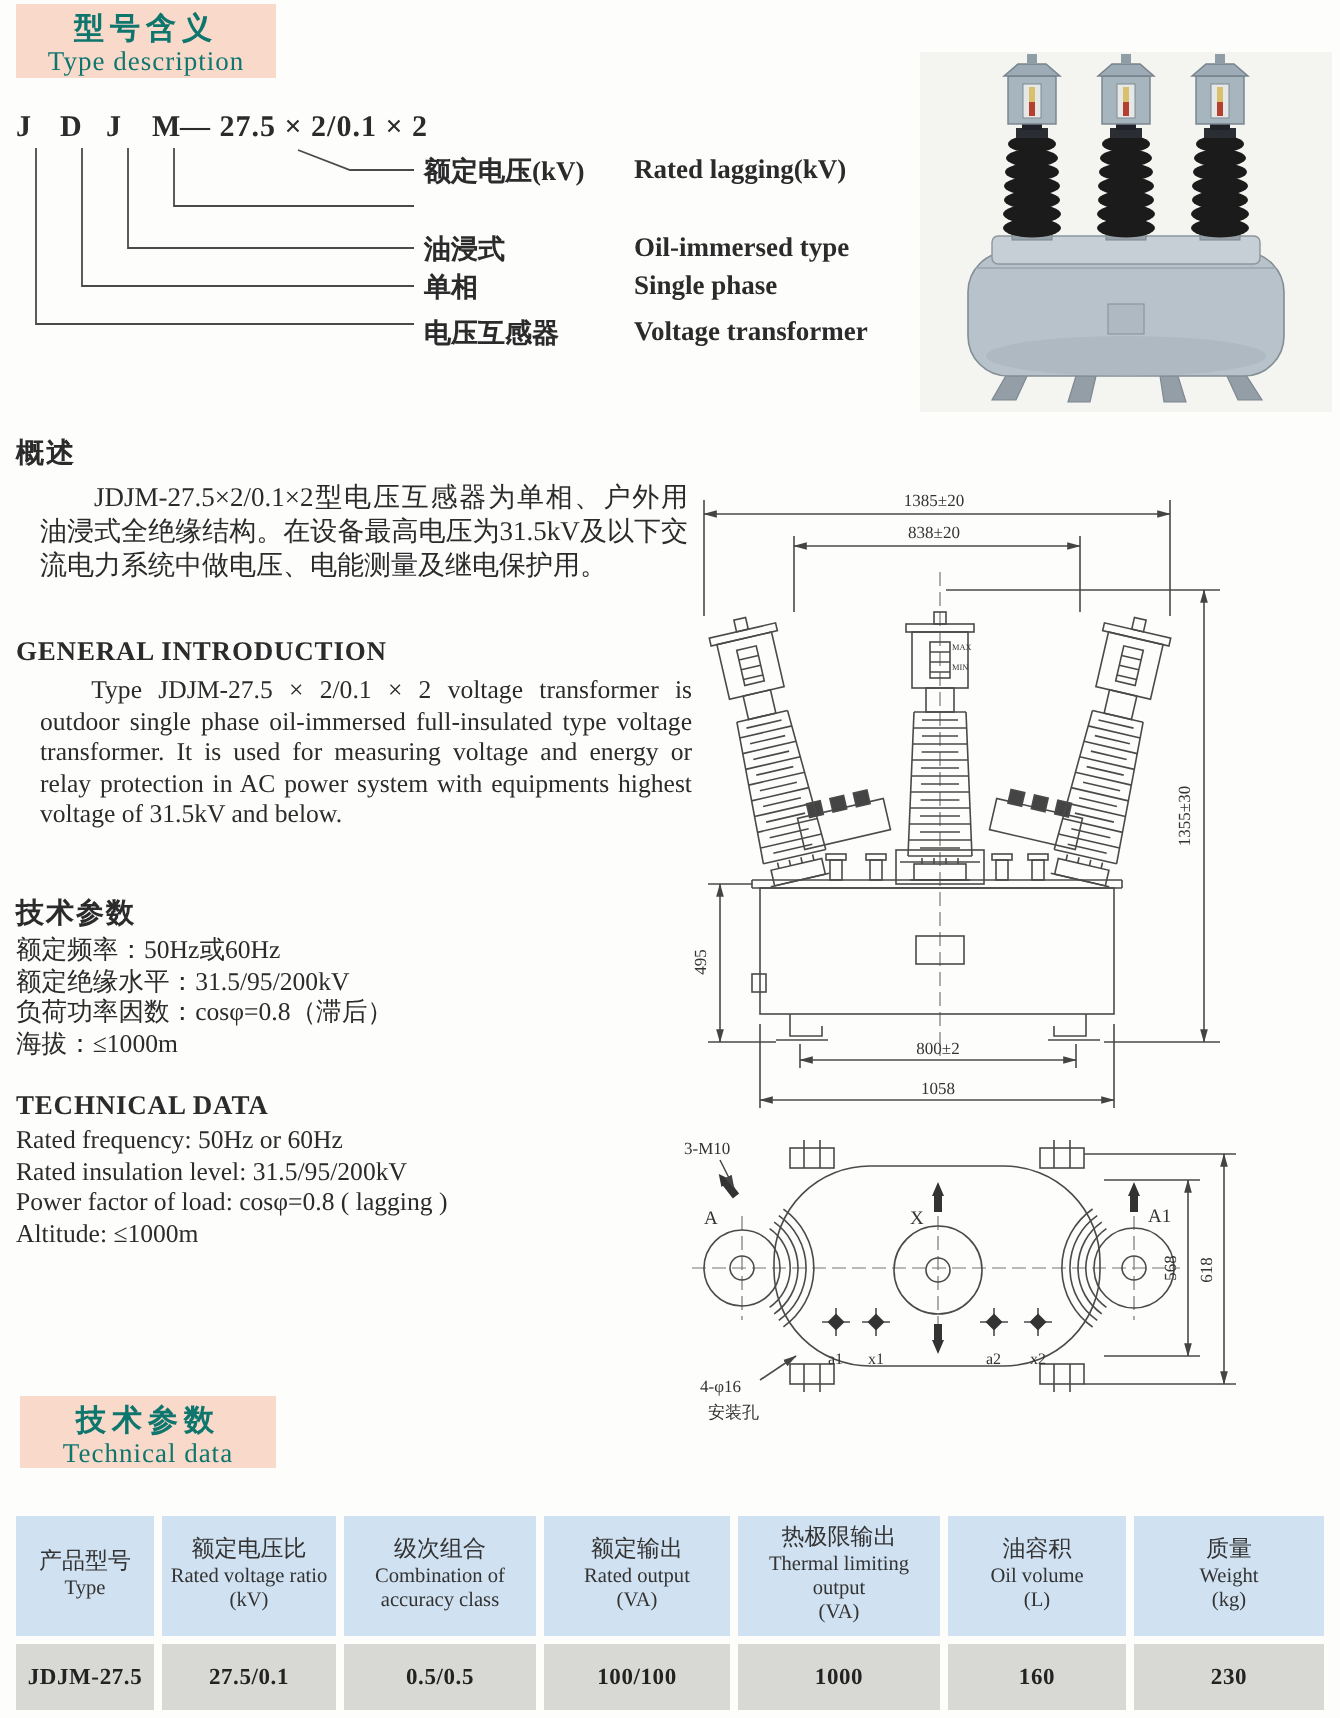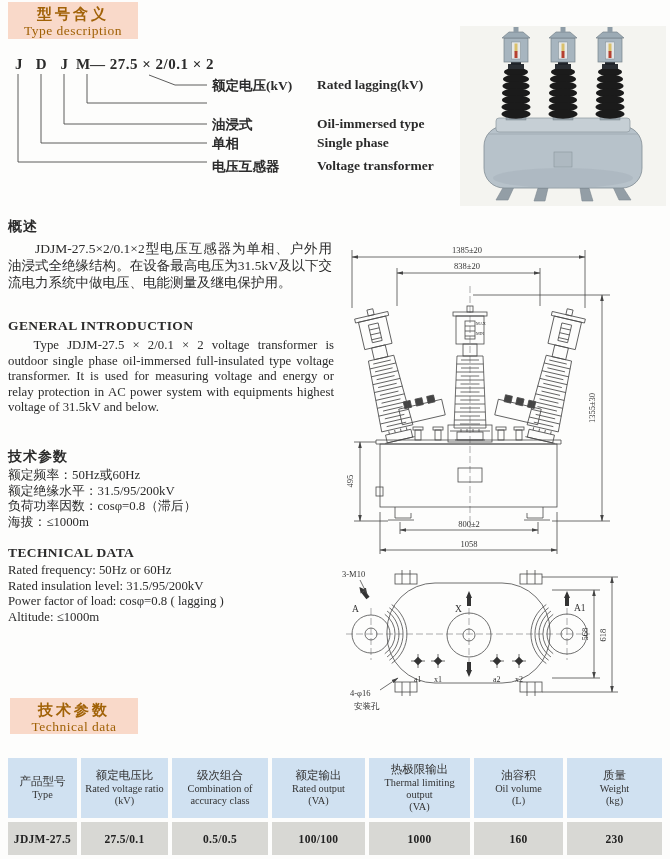--- a/index.html
+++ b/index.html
@@ -1,32 +1,32 @@
 <!DOCTYPE html>
 <html><head>
 <meta charset="utf-8">
 <style>
   html,body{margin:0;padding:0;background:#e8e8e8;}
   .page{position:relative;width:670px;height:859px;background:#fdfdfc;overflow:hidden;
         color:#2b2b2b;font-family:"Liberation Serif","DejaVu Serif",serif;}
   .abs{position:absolute;}
   
-  .pink{position:absolute;background:#f9d9c9;text-align:center;color:#a16207;}
+  .pink{position:absolute;background:#f9d9c9;text-align:center;color:#0f766e;}
   .pink .zh{font-size:15px;font-weight:bold;letter-spacing:3px;padding-top:3px;}
   .pink .en{font-size:13.5px;margin-top:-1px;letter-spacing:0.5px;}
   
-  .letters{position:absolute;left:8px;top:56px;font-size:15px;font-weight:bold;letter-spacing:0.5px;white-space:nowrap;text-align:center;}
+  .letters{position:absolute;left:8px;top:56px;font-size:15px;font-weight:bold;letter-spacing:0.5px;white-space:nowrap;}
   .letters .l{display:inline-block;}
   .tt-row{position:absolute;left:212px;font-size:13.5px;white-space:nowrap;display:flex;font-weight:bold;}
   .tt-row .zh{display:inline-block;width:105px;}
   
   .sec{position:absolute;left:8px;}
   .sec .h-zh{font-size:14px;font-weight:600;letter-spacing:1px;}
   .sec .h-en{font-size:13.5px;font-weight:600;letter-spacing:0.4px;}
-  .para{margin:4px 0 0 0;text-align:justify;text-indent:2em;}
+  .para{margin:4px 0 0 12px;text-align:justify;text-indent:2em;}
   #overview .para{width:324px;font-size:13.5px;line-height:17px;}
   #general .para{width:326px;font-size:12.8px;line-height:15.6px;}
   .lines{margin-top:2px;}
   .lines div{font-size:12.8px;line-height:15.6px;white-space:nowrap;}
   
   .t-head,.t-row{position:absolute;left:8px;display:flex;gap:4px;}
   .t-head{top:758px;}
   .t-row{top:822px;}
   .hc{background:#d0e1f1;height:60px;display:flex;flex-direction:column;justify-content:center;
       align-items:center;text-align:center;color:#333;}

